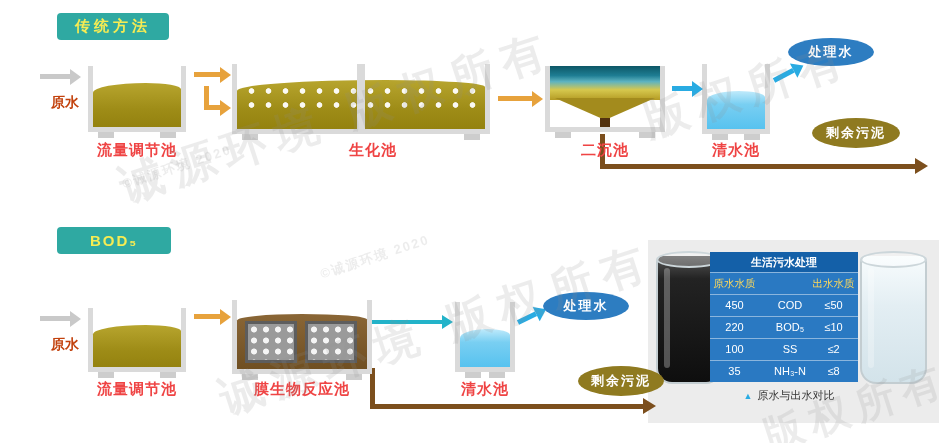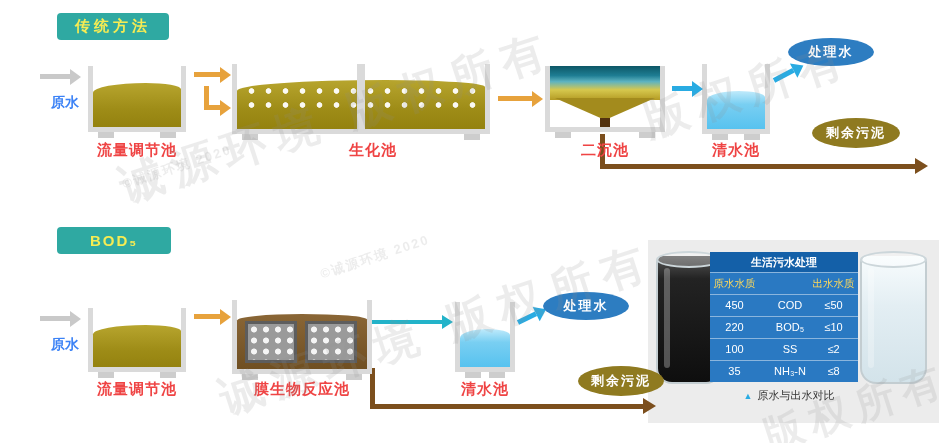--- a/index.html
+++ b/index.html
@@ -6,21 +6,21 @@
   #stage{position:relative;width:939px;height:443px;background:#ffffff;overflow:hidden;
          font-family:"Liberation Sans","DejaVu Sans",sans-serif;}
 
   
   .badge{position:absolute;background:#2fa9a2;border-radius:4px;color:#f6ec53;
          font-weight:bold;font-size:15px;letter-spacing:4px;
          display:flex;align-items:center;justify-content:center;z-index:6;}
 
   
   .lbl{position:absolute;font-size:15px;font-weight:bold;color:#ef4444;text-align:center;letter-spacing:1px;z-index:6;}
-  .raw-lbl{position:absolute;font-size:14px;font-weight:bold;color:#3b82f6;text-align:center;z-index:6;}
+  .raw-lbl{position:absolute;font-size:14px;font-weight:bold;color:#c2410c;text-align:center;z-index:6;}
 
   
   .tank{position:absolute;border:5px solid #dadada;border-top:none;background:#fff;box-sizing:border-box;z-index:4;}
   .tank::before{content:"";position:absolute;left:5px;bottom:-11px;width:16px;height:6px;background:#cdcdcd;}
   .tank::after{content:"";position:absolute;right:5px;bottom:-11px;width:16px;height:6px;background:#cdcdcd;}
   .liq{position:absolute;left:0;right:0;bottom:0;}
   .liq-olive{height:72%;background:linear-gradient(180deg,#b7a52e 0%,#9e8c17 60%,#94820f 100%);
              border-radius:60% 40% 0 0/22% 14% 0 0;}
   .liq-blue{height:58%;background:linear-gradient(180deg,#bfeafb 0%,#79cff2 35%,#57c2ef 100%);
             border-radius:55% 45% 0 0/24% 16% 0 0;}

